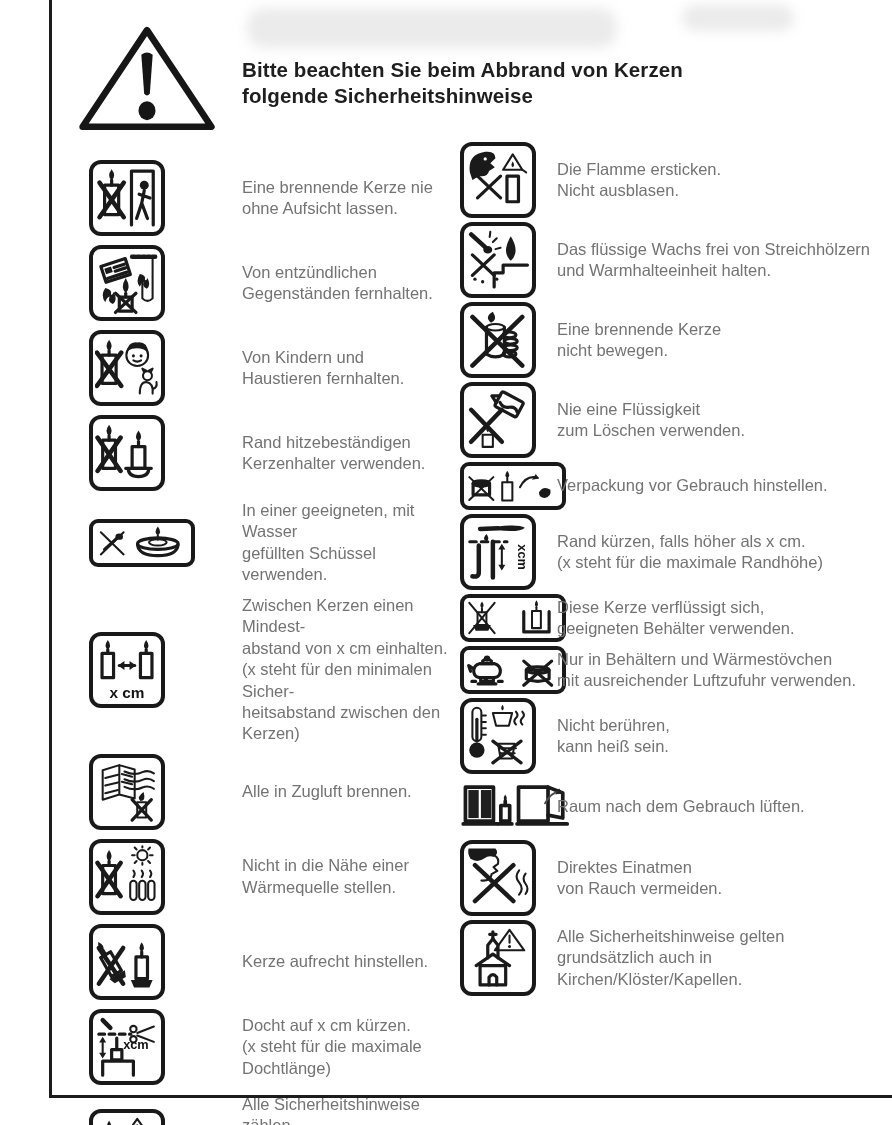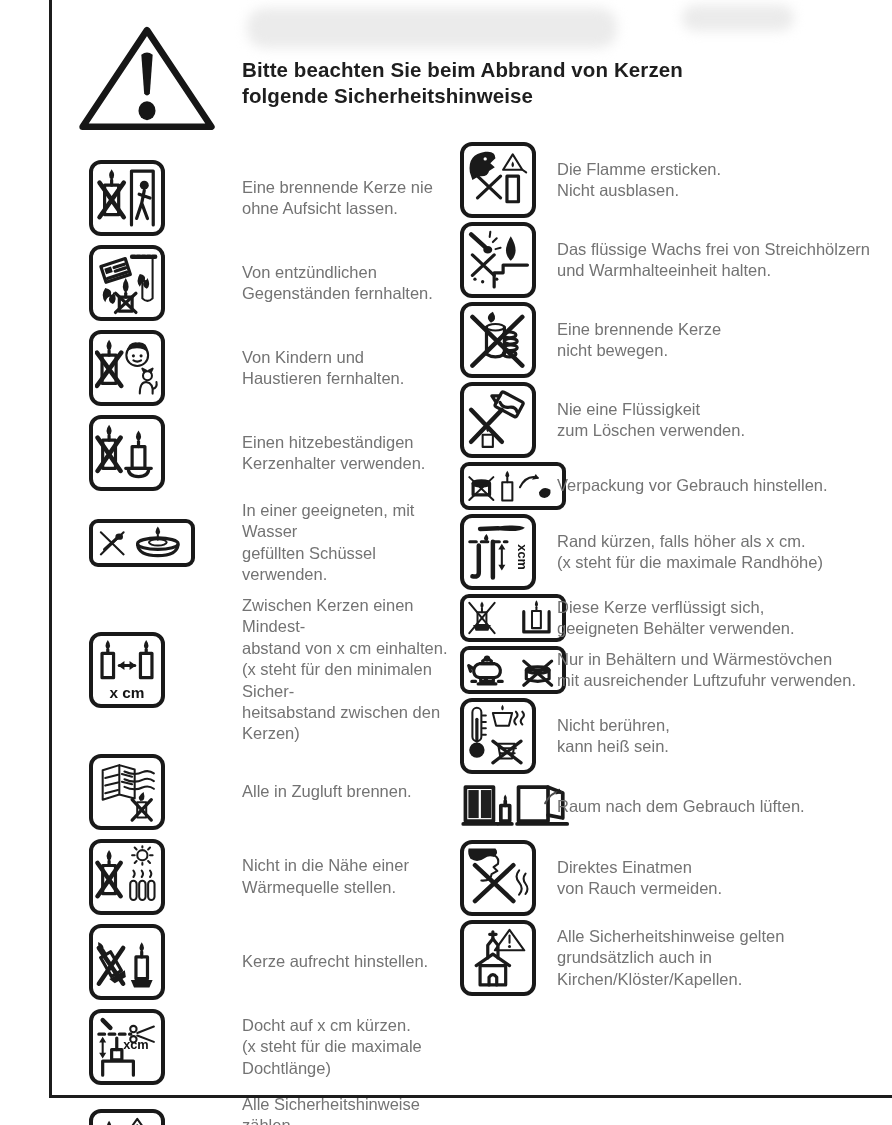--- a/index.html
+++ b/index.html
@@ -129,21 +129,21 @@
           <path class="f" d="M22 6 Q14 17 22 23 Q30 17 22 6Z"></path>
             <line x1="22" y1="23" x2="22" y2="30"></line>
           <rect x="12" y="30" width="20" height="44"></rect>
           <path class="thick" d="M4 26 L40 78 M40 26 L4 78"></path>
           <path class="f" d="M68 15 Q60 26 68 32 Q76 26 68 15Z"></path>
             <line x1="68" y1="32" x2="68" y2="40"></line>
           <rect x="58" y="40" width="20" height="34"></rect>
           <path d="M48 74 H88 M52 74 Q52 87 68 87 Q84 87 84 74"></path>
         </svg>
       </div>
-      <p class="txt">Einen hitzebeständigen
+      <p class="txt">Rand hitzebeständigen
 Kerzenhalter verwenden.</p>
     </div>
 
     <div class="row">
       <div class="ico wide">
         <svg viewBox="0 0 150 60">
           <line x1="16" y1="40" x2="36" y2="22"></line>
           <ellipse class="f" cx="39" cy="20" rx="6" ry="5"></ellipse>
           <path class="thin" d="M10 13 L46 48 M46 13 L10 48"></path>
           <path class="f" d="M100 4 Q93 13 100 18 Q107 13 100 4Z"></path>

